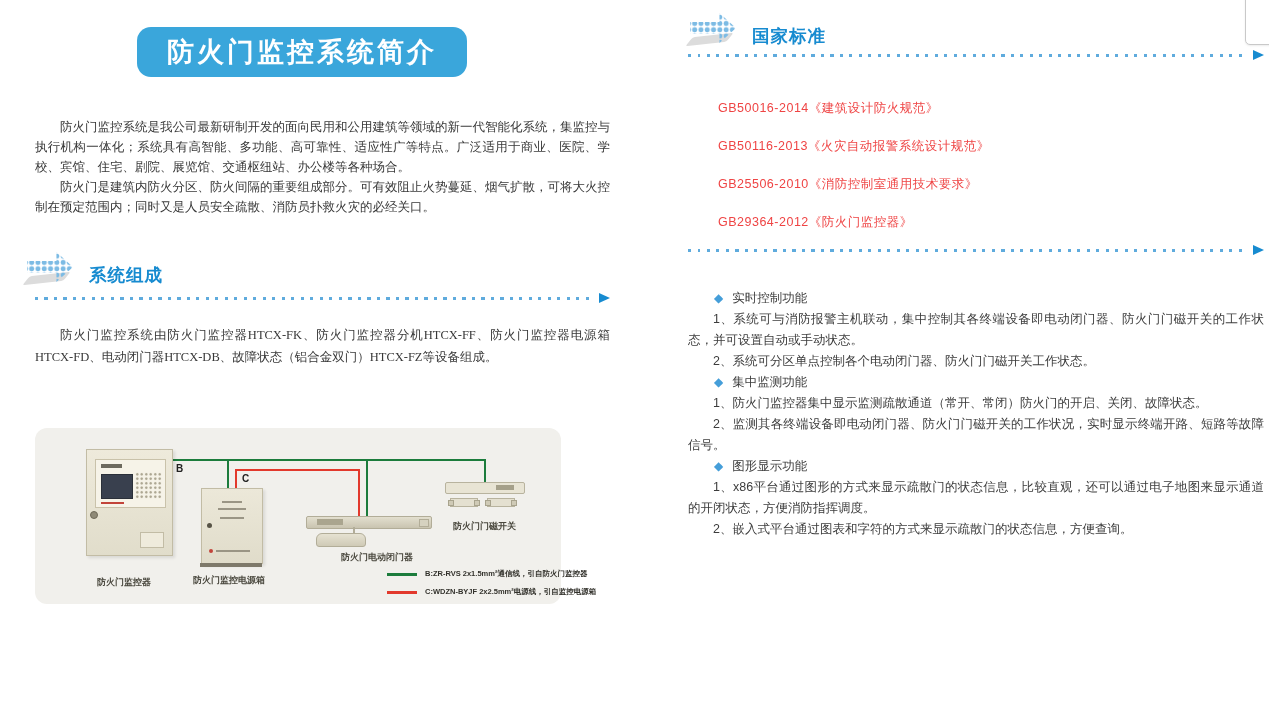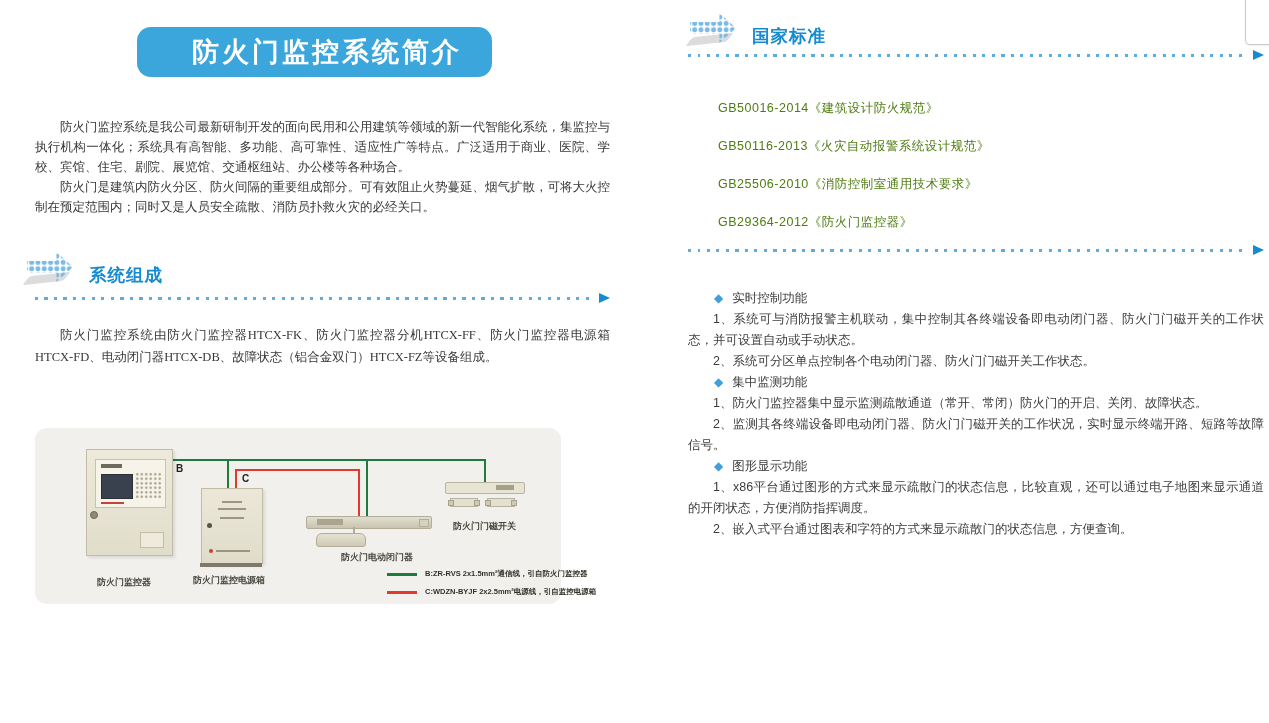--- a/index.html
+++ b/index.html
@@ -8,21 +8,21 @@
     font-family:"Liberation Sans","DejaVu Sans",sans-serif;color:var(--text-dark,#3a3a3a);
   }
   
   .left-col{position:absolute;left:35px;top:0;width:575px;}
   .right-col{position:absolute;left:688px;top:0;width:576px;}
 
   
   .banner{
     margin:27px 0 0 102px;width:330px;height:50px;border-radius:14px;
     background:var(--banner-blue);color:#fff;text-align:center;line-height:50px;
-    font-size:27px;font-weight:bold;letter-spacing:3px;padding-left:25px;
+    font-size:27px;font-weight:bold;letter-spacing:3px;
   }
 
   
   .intro{margin-top:40px;}
   p.body-p{
     margin:0;font-size:12.5px;line-height:20px;text-indent:2em;text-align:justify;
     font-family:"Liberation Serif","DejaVu Serif",serif;color:#383838;
   }
   p.comp-p{line-height:22px;}
 
@@ -46,21 +46,21 @@
     position:absolute;left:0;right:16px;top:0;height:3px;
     background:repeating-linear-gradient(90deg,var(--dotted-blue) 0 3px,transparent 3px 9.5px);
   }
   .dot-rule .arrow{
     position:absolute;right:0;top:-4px;width:0;height:0;
     border-left:11px solid var(--title-blue);border-top:5px solid transparent;border-bottom:5px solid transparent;
   }
 
   
   .standards{margin:40px 0 0 30px;}
-  .standards .std-item{margin:0 0 16px 0;font-size:12.5px;line-height:22px;color:#4d7c0f;letter-spacing:.5px;}
+  .standards .std-item{margin:0 0 16px 0;font-size:12.5px;line-height:22px;color:#ef4444;letter-spacing:.5px;}
 
   
   .functions{margin-top:36px;}
   .functions p{margin:0;font-size:12.5px;line-height:21px;color:#3c3c3c;text-align:justify;}
   .func-head{padding-left:26px;}
   .func-head .diamond{color:var(--bullet-blue);margin-right:9px;font-size:12px;}
   .func-item{text-indent:2em;}
 
   
   .diagram{

